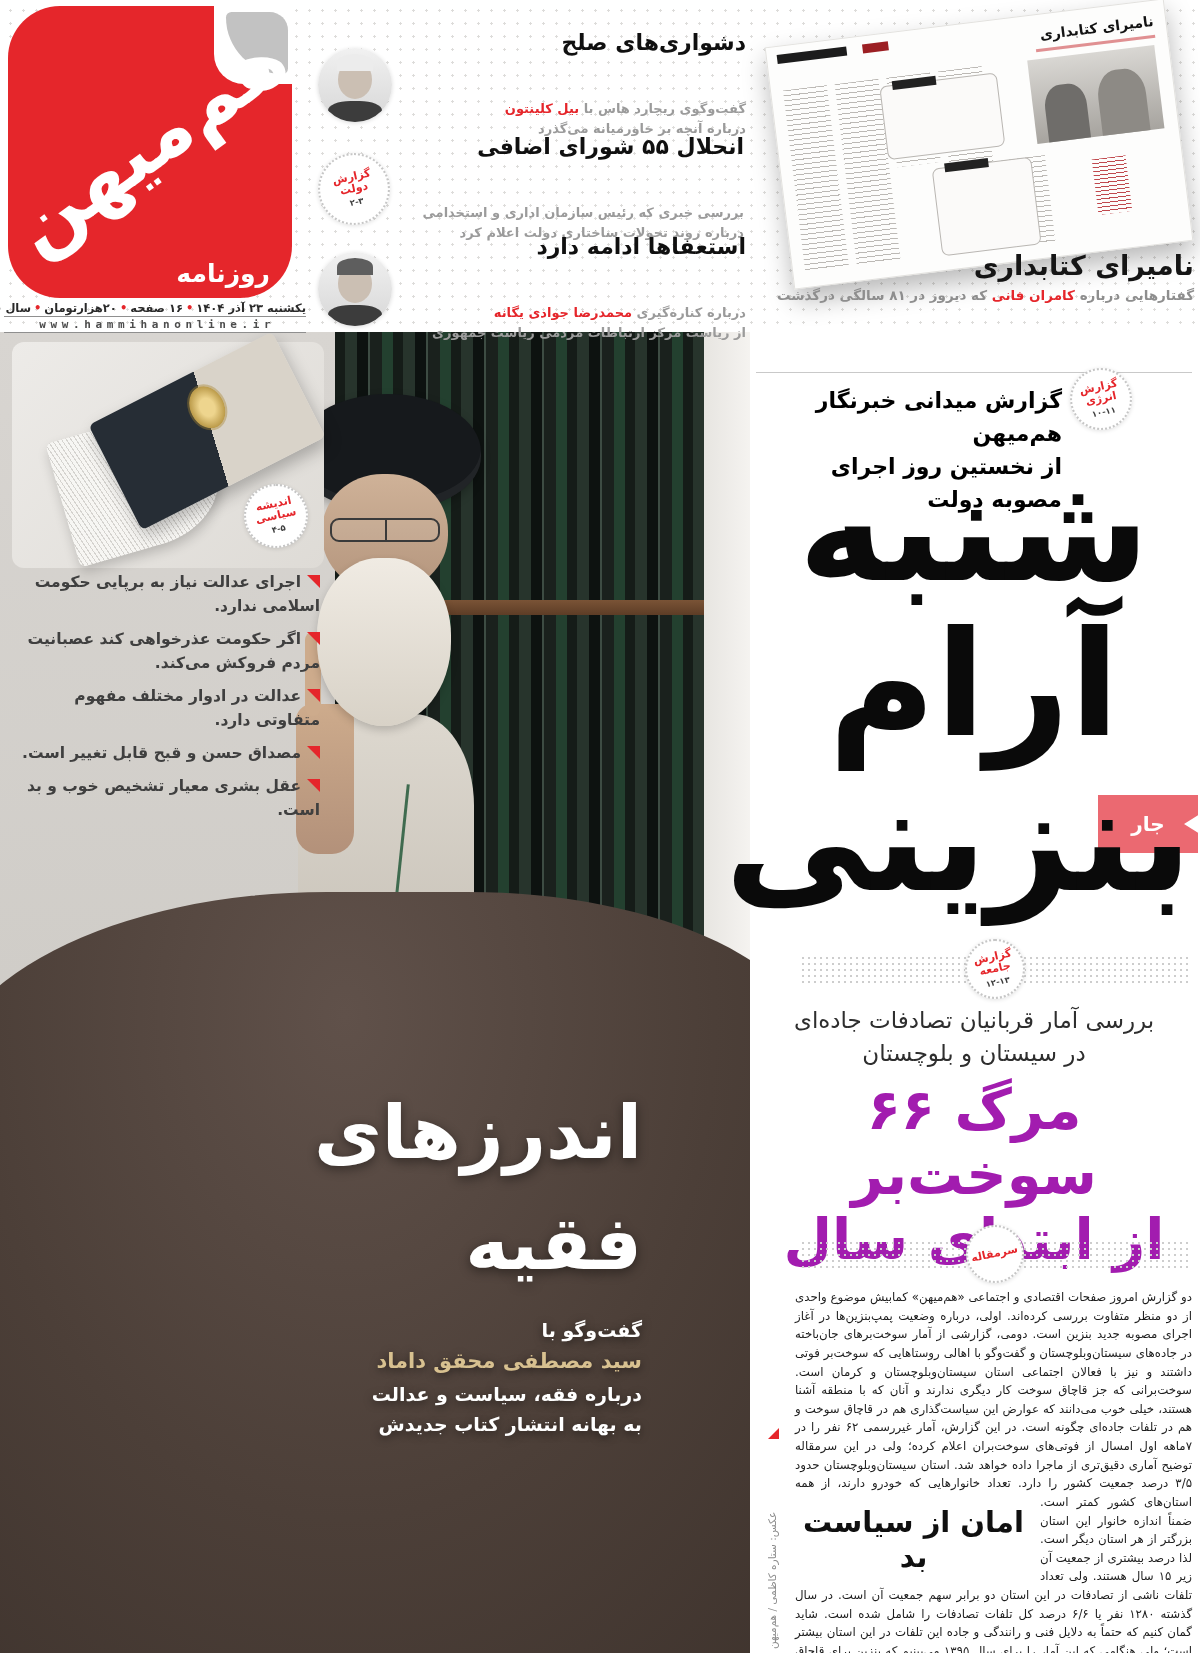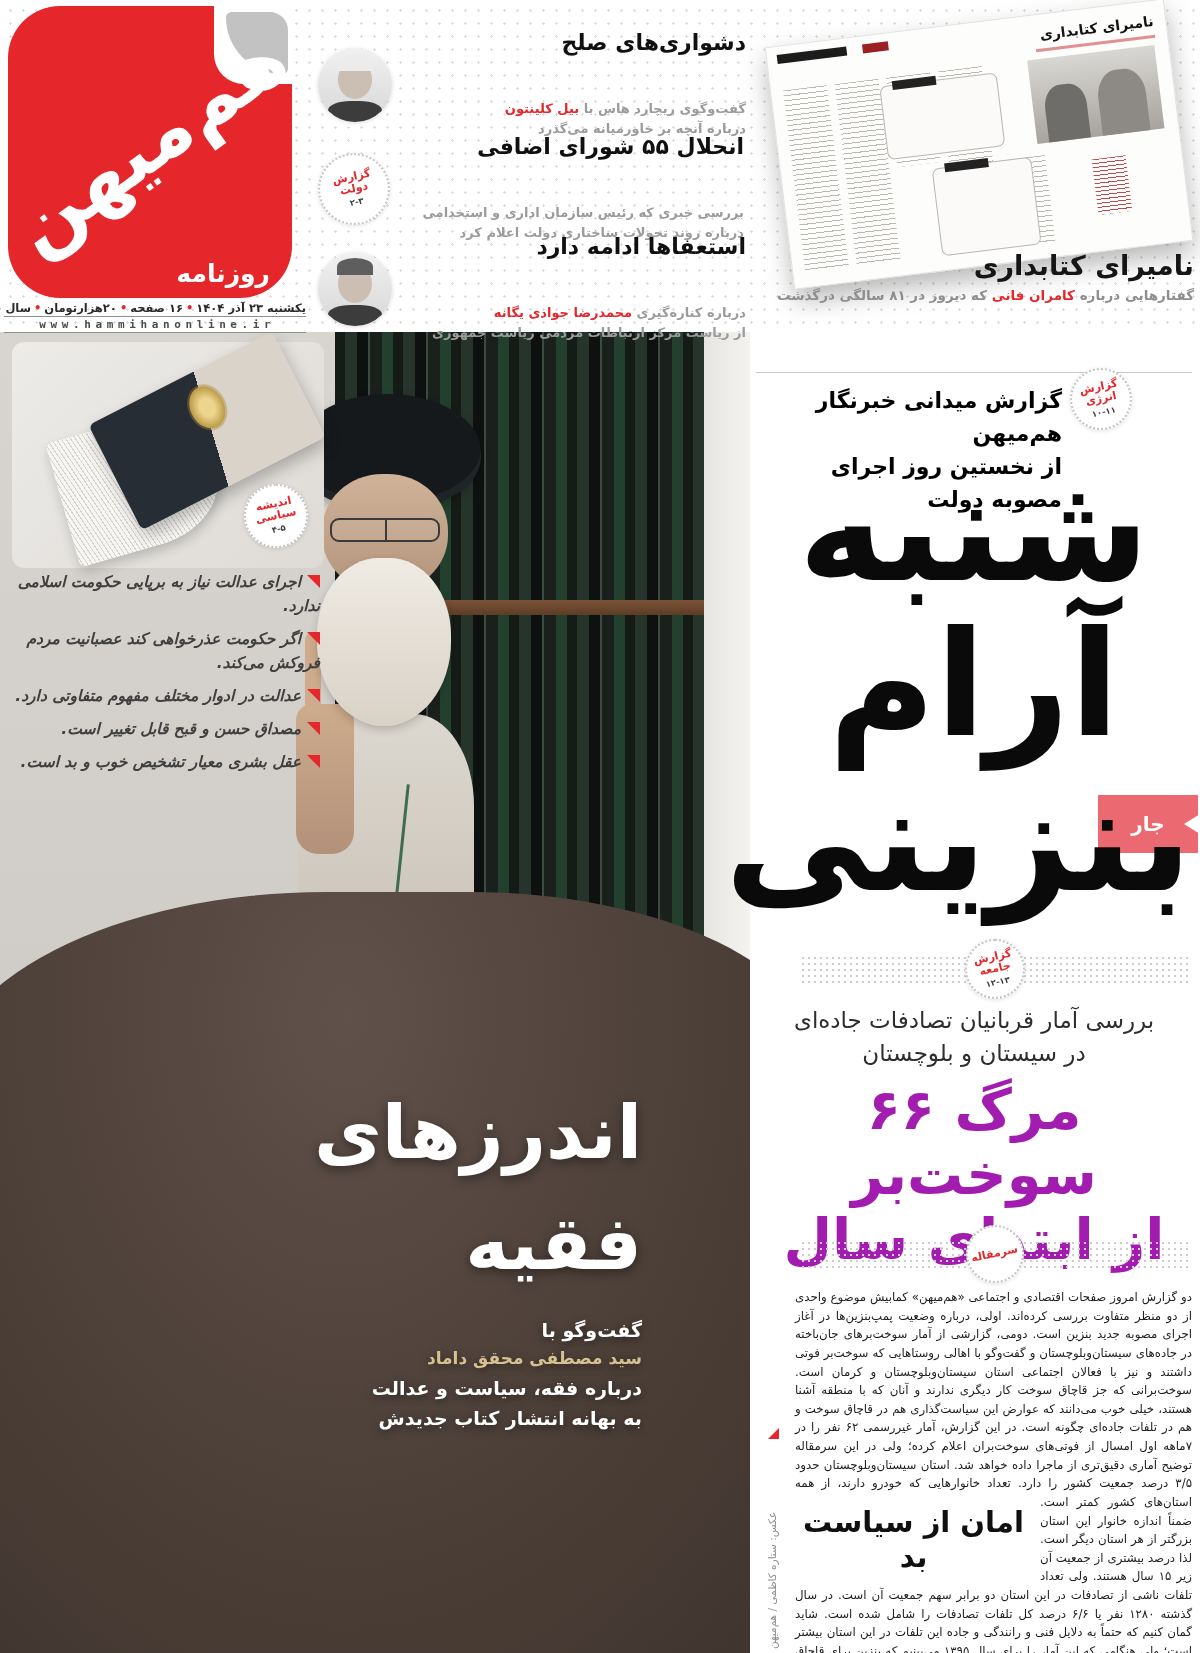--- a/index.html
+++ b/index.html
@@ -232,33 +232,33 @@
     background:linear-gradient(100deg,#262d35 52%, #d9d3c9 52%);
     box-shadow:0 8px 16px rgba(0,0,0,.25);}
   .book-cover::after{content:""; position:absolute; left:47%; top:16px; width:34px; height:44px;
     background:radial-gradient(#eed58e 30%, #a8842f 85%); border-radius:50%;
     box-shadow:0 0 0 2px rgba(168,132,47,.4);}
 
   .stamp.s-andisheh{left:244px; top:152px; width:64px; height:64px;}
 
   
   .bullets{position:absolute; left:8px; top:238px; width:312px; direction:rtl;
-    text-align:right;font-style:italic;}
+    text-align:right;}
   .bullet{margin-bottom:9px; font-size:15.5px; font-weight:bold; color:#3f3f3f; line-height:1.55;}
   .tri{display:inline-block; width:13px; height:13px; background:var(--red);
     clip-path:polygon(0 0,100% 0,100% 100%); margin-left:6px; vertical-align:-1px;}
 
   
   .interview{position:absolute; left:288px; top:745px; width:354px; direction:rtl;
     text-align:right; color:#fff; z-index:2;}
   .iv-h{font-size:74px; font-weight:bold; line-height:1.5; letter-spacing:-2px;
     text-shadow:0 3px 12px rgba(0,0,0,.45);}
   .iv-sub{margin-top:16px; font-size:19px; font-weight:bold; line-height:1.6;
     text-shadow:0 2px 8px rgba(0,0,0,.5);}
-  .iv-name{font-size:17px; color:#d8c190;}
+  .iv-name{font-size:21px; color:#d8c190;}
 </style>
 </head>
 <body>
 
 <div class="page">
 
   <div class="header-dots"></div>
 
   <div class="photo">
     <div class="ph-shelf"></div>

